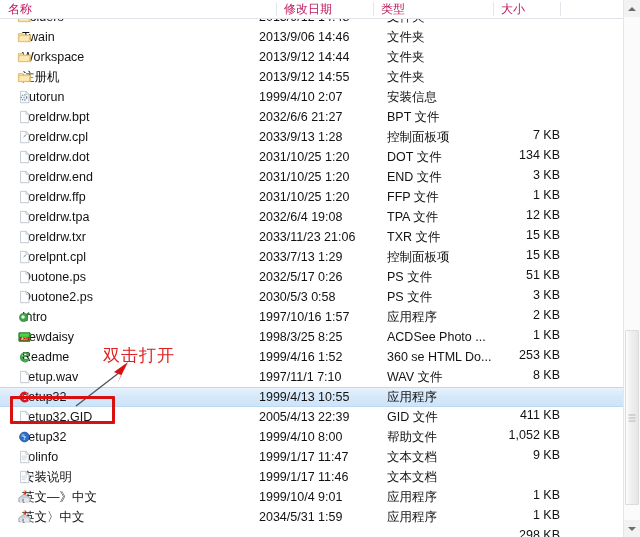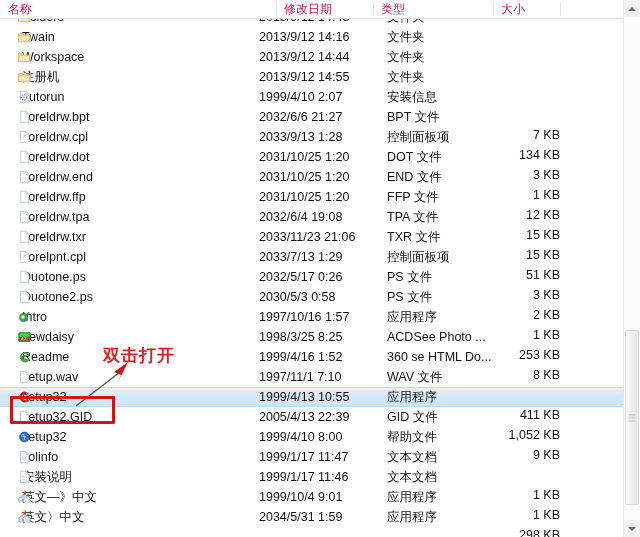--- a/index.html
+++ b/index.html
@@ -145,21 +145,21 @@
   
   .anno-layer{
     position:absolute;inset:0;
     pointer-events:none;
   }
   .anno-text{
     position:absolute;
     left:103px;top:344px;
     font-family:"DejaVu Sans","Liberation Sans",sans-serif;
     font-size:17px;
-    font-weight:700;
+    font-weight:400;
     color:#e02020;
     letter-spacing:1px;
     white-space:nowrap;
   }
   .anno-box{
     position:absolute;
     left:10px;top:396px;
     width:105px;height:28px;
     border:3px solid #d81010;
     box-sizing:border-box;
@@ -189,21 +189,21 @@
             </svg><span>Folders</span></div>
           <div class="cell c-date">2013/9/12 14:48</div>
           <div class="cell c-type">文件夹</div>
           <div class="cell c-size"></div>
         </div>
         <div class="row">
           <div class="cell c-name"><svg class="ic" viewBox="0 0 16 16">
               <path d="M1 4h5l1.2 1.6H15V13.4H1z" fill="#f4d58b" stroke="#d8ae52" stroke-width=".7"></path>
               <path d="M2 6.4h12.2l-1 6.6H1.2z" fill="#fde9b4" stroke="#d8ae52" stroke-width=".6"></path>
             </svg><span>Twain</span></div>
-          <div class="cell c-date">2013/9/12 14:16</div>
+          <div class="cell c-date">2013/9/06 14:46</div>
           <div class="cell c-type">文件夹</div>
           <div class="cell c-size"></div>
         </div>
         <div class="row">
           <div class="cell c-name"><svg class="ic" viewBox="0 0 16 16">
               <path d="M1 4h5l1.2 1.6H15V13.4H1z" fill="#f4d58b" stroke="#d8ae52" stroke-width=".7"></path>
               <path d="M2 6.4h12.2l-1 6.6H1.2z" fill="#fde9b4" stroke="#d8ae52" stroke-width=".6"></path>
             </svg><span>Workspace</span></div>
           <div class="cell c-date">2013/9/12 14:44</div>
           <div class="cell c-type">文件夹</div>

